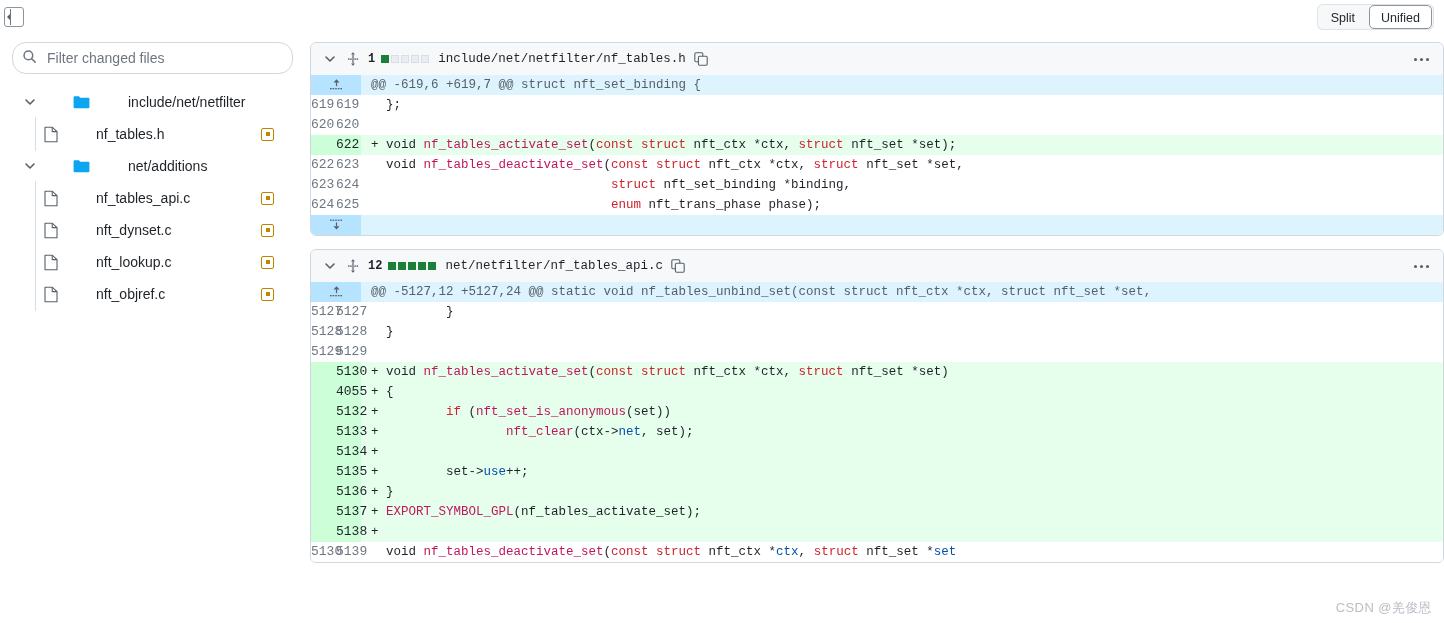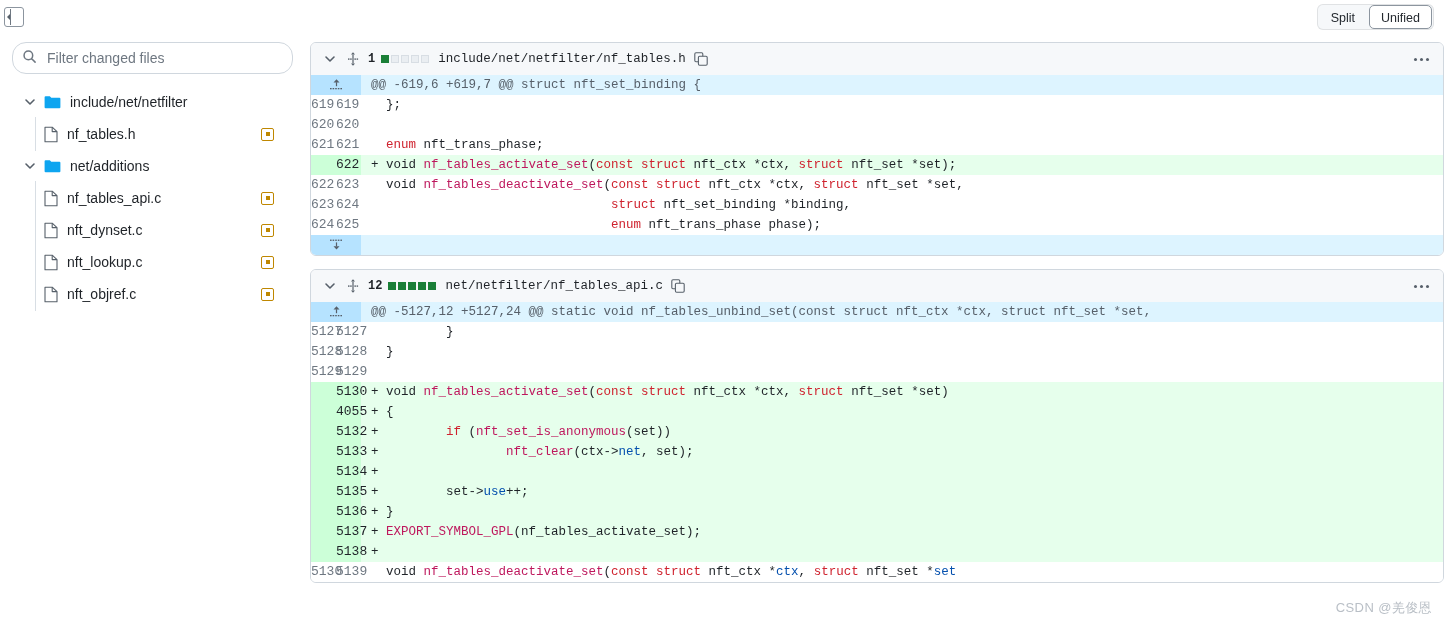--- a/index.html
+++ b/index.html
@@ -63,21 +63,21 @@
   #filter-input {
     border:none; outline:none; background:transparent;
     font-family:"Liberation Sans", sans-serif; font-size:14px;
     color:#1f2328; margin-left:8px; width:100%;
   }
   #filter-input::placeholder { color:#6e7781; }
 
   #file-tree { margin-top:12px; }
   .tree-row {
     display:flex; align-items:center; height:32px;
-    font-size:14px; color:#1f2328; cursor:pointer; position:relative;
+    font-size:14px; color:#1f2328; cursor:pointer; position:relative;gap:29px;
   }
   .tree-row.folder { padding-left:10px; }
   .tree-row.file { padding-left:32px; }
   .tree-row.file::before {
     content:""; position:absolute; left:23px; top:-1px; bottom:-1px;
     width:1px; background:#d8dee4;
   }
   .chev { width:16px; height:16px; flex:0 0 auto; margin-right:6px; }
   .folder-ico { width:17px; height:15px; flex:0 0 auto; margin-right:9px; }
   .file-ico { width:14px; height:17px; flex:0 0 auto; margin-right:9px; }
@@ -345,25 +345,20 @@
         <tr class="ctx">
           <td class="ln">619</td>
           <td class="ln">619</td>
           <td class="code">  };</td>
         </tr>
         <tr class="ctx">
           <td class="ln">620</td>
           <td class="ln">620</td>
           <td class="code">  </td>
         </tr>
-        <tr class="ctx">
-          <td class="ln">621</td>
-          <td class="ln">621</td>
-          <td class="code"><span class="pl">  </span><span class="k">enum</span> nft_trans_phase;</td>
-        </tr>
         <tr class="add">
           <td class="ln"></td>
           <td class="ln">622</td>
           <td class="code">+ void <span class="fn">nf_tables_activate_set</span>(<span class="k">const struct</span> nft_ctx *ctx, <span class="k">struct</span> nft_set *set);</td>
         </tr>
         <tr class="ctx">
           <td class="ln">622</td>
           <td class="ln">623</td>
           <td class="code">  void <span class="fn">nf_tables_deactivate_set</span>(<span class="k">const struct</span> nft_ctx *ctx, <span class="k">struct</span> nft_set *set,</td>
         </tr>

